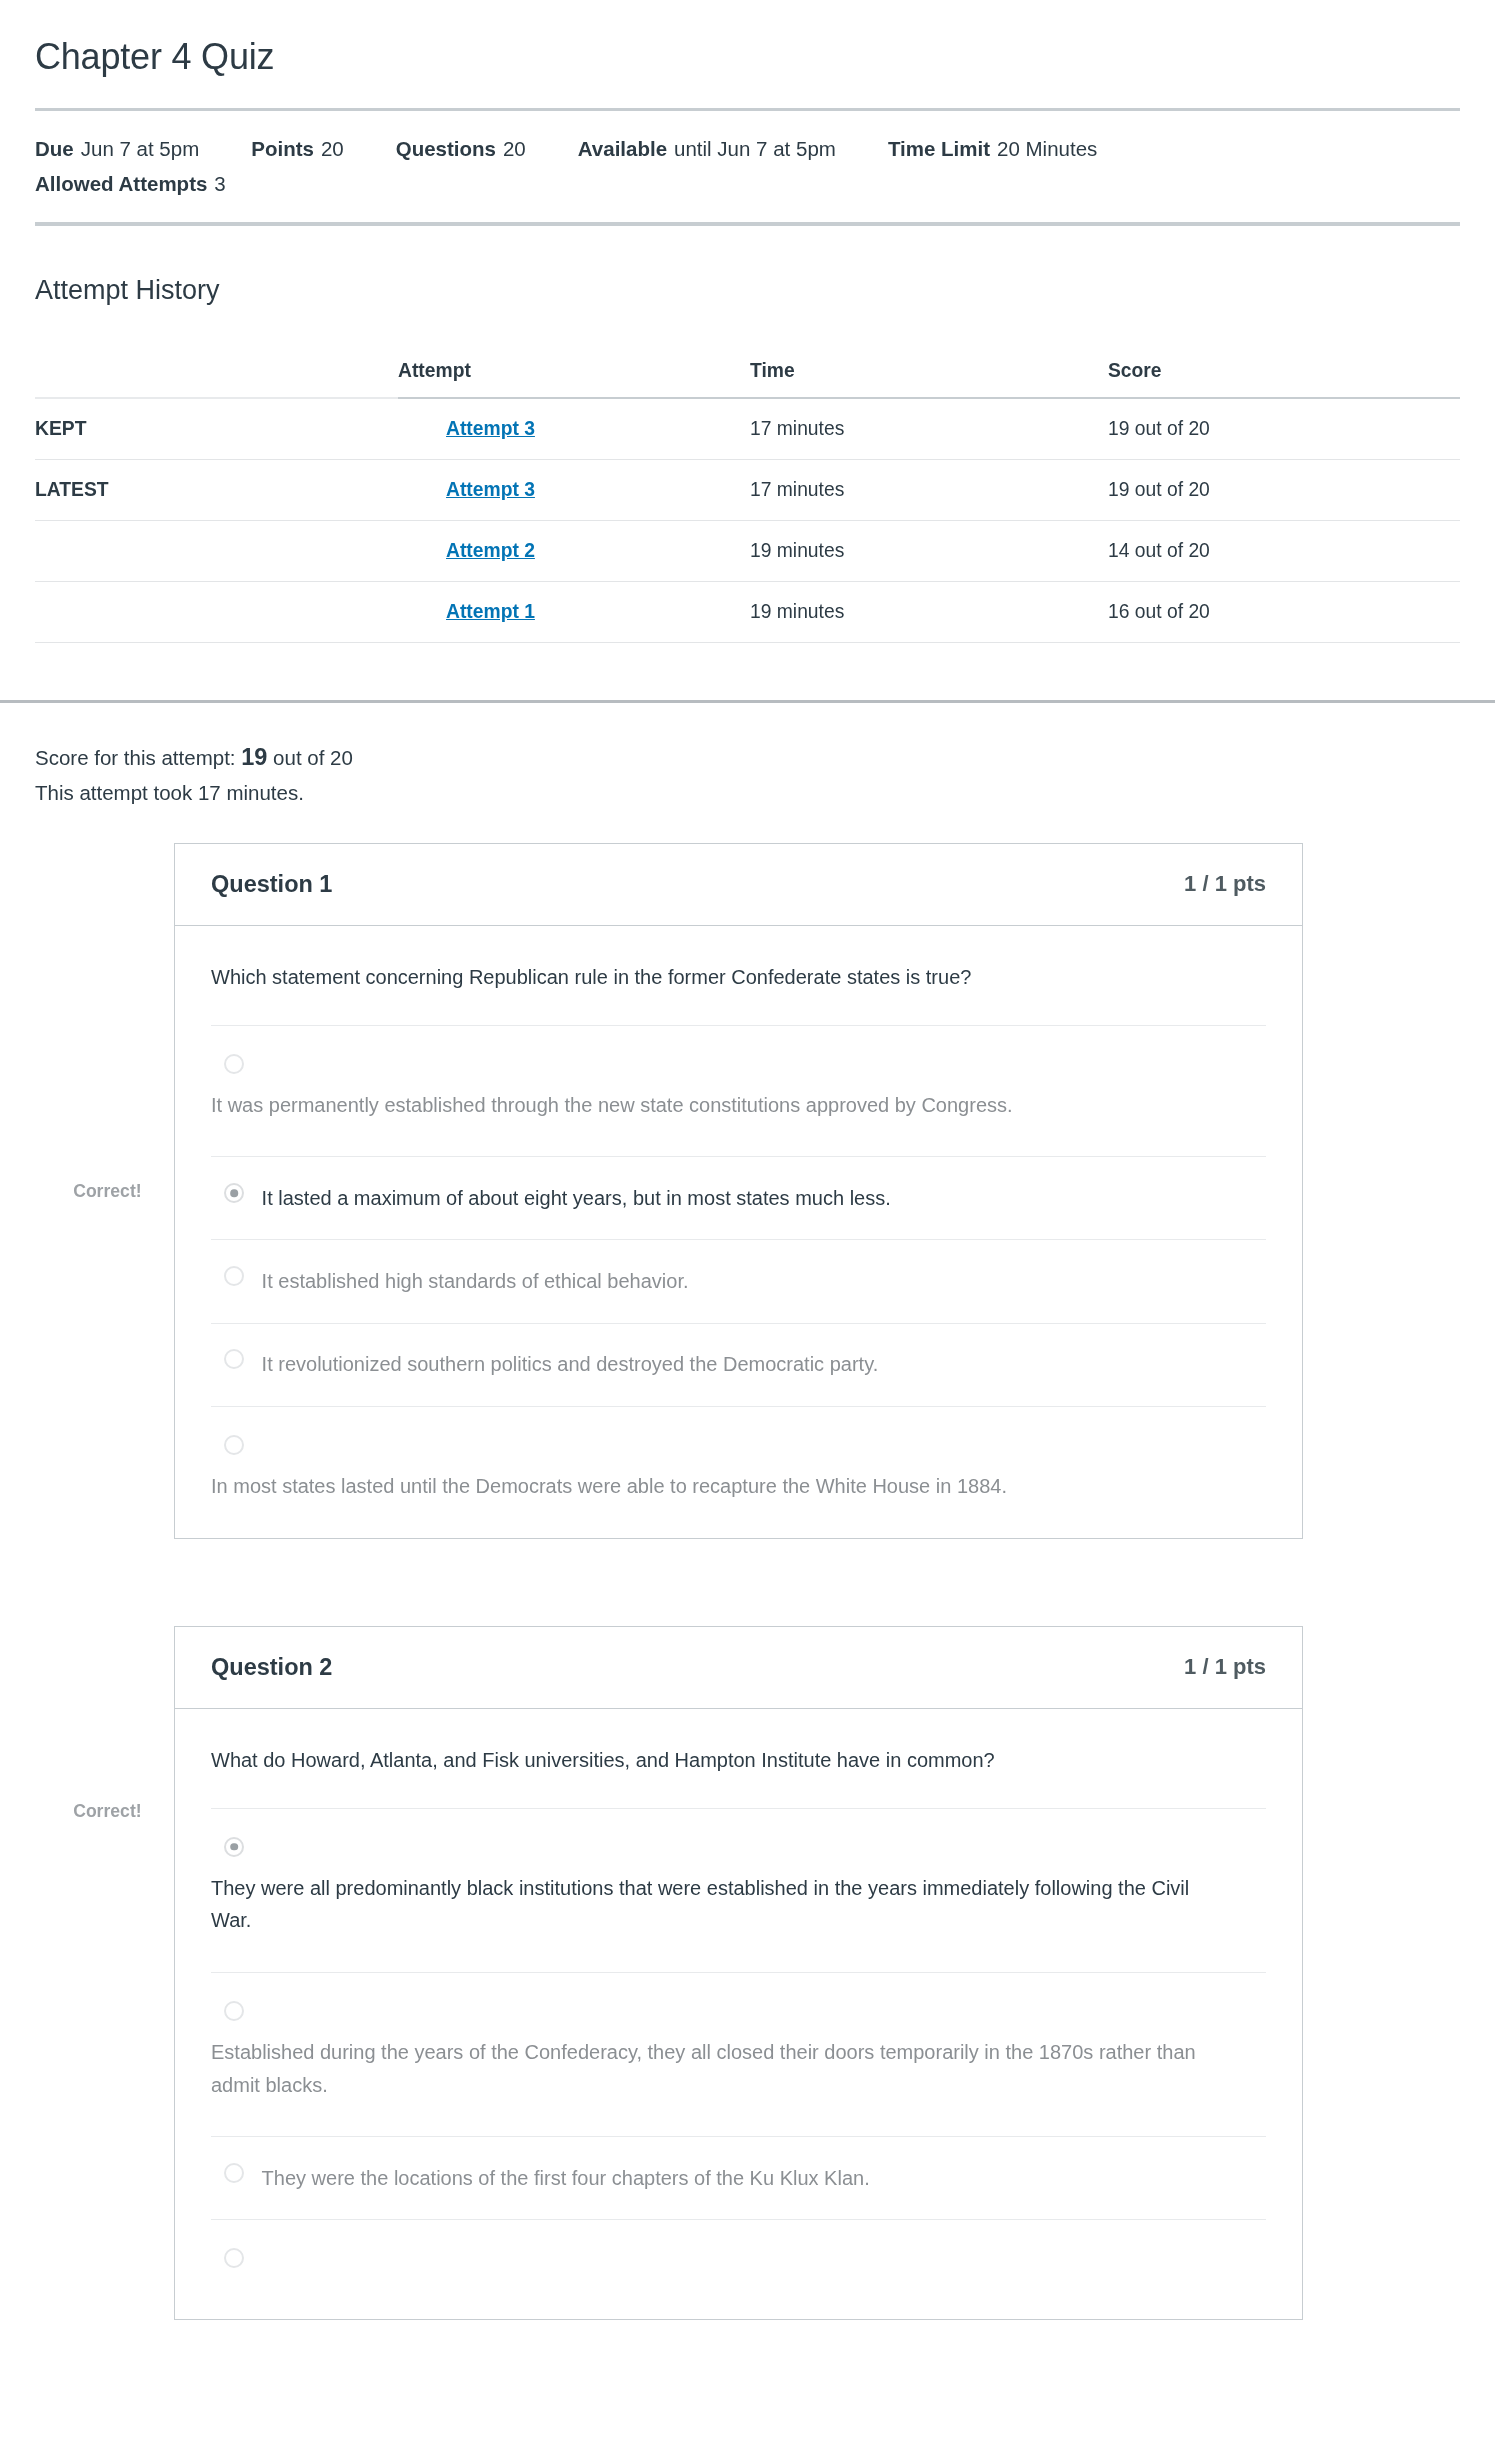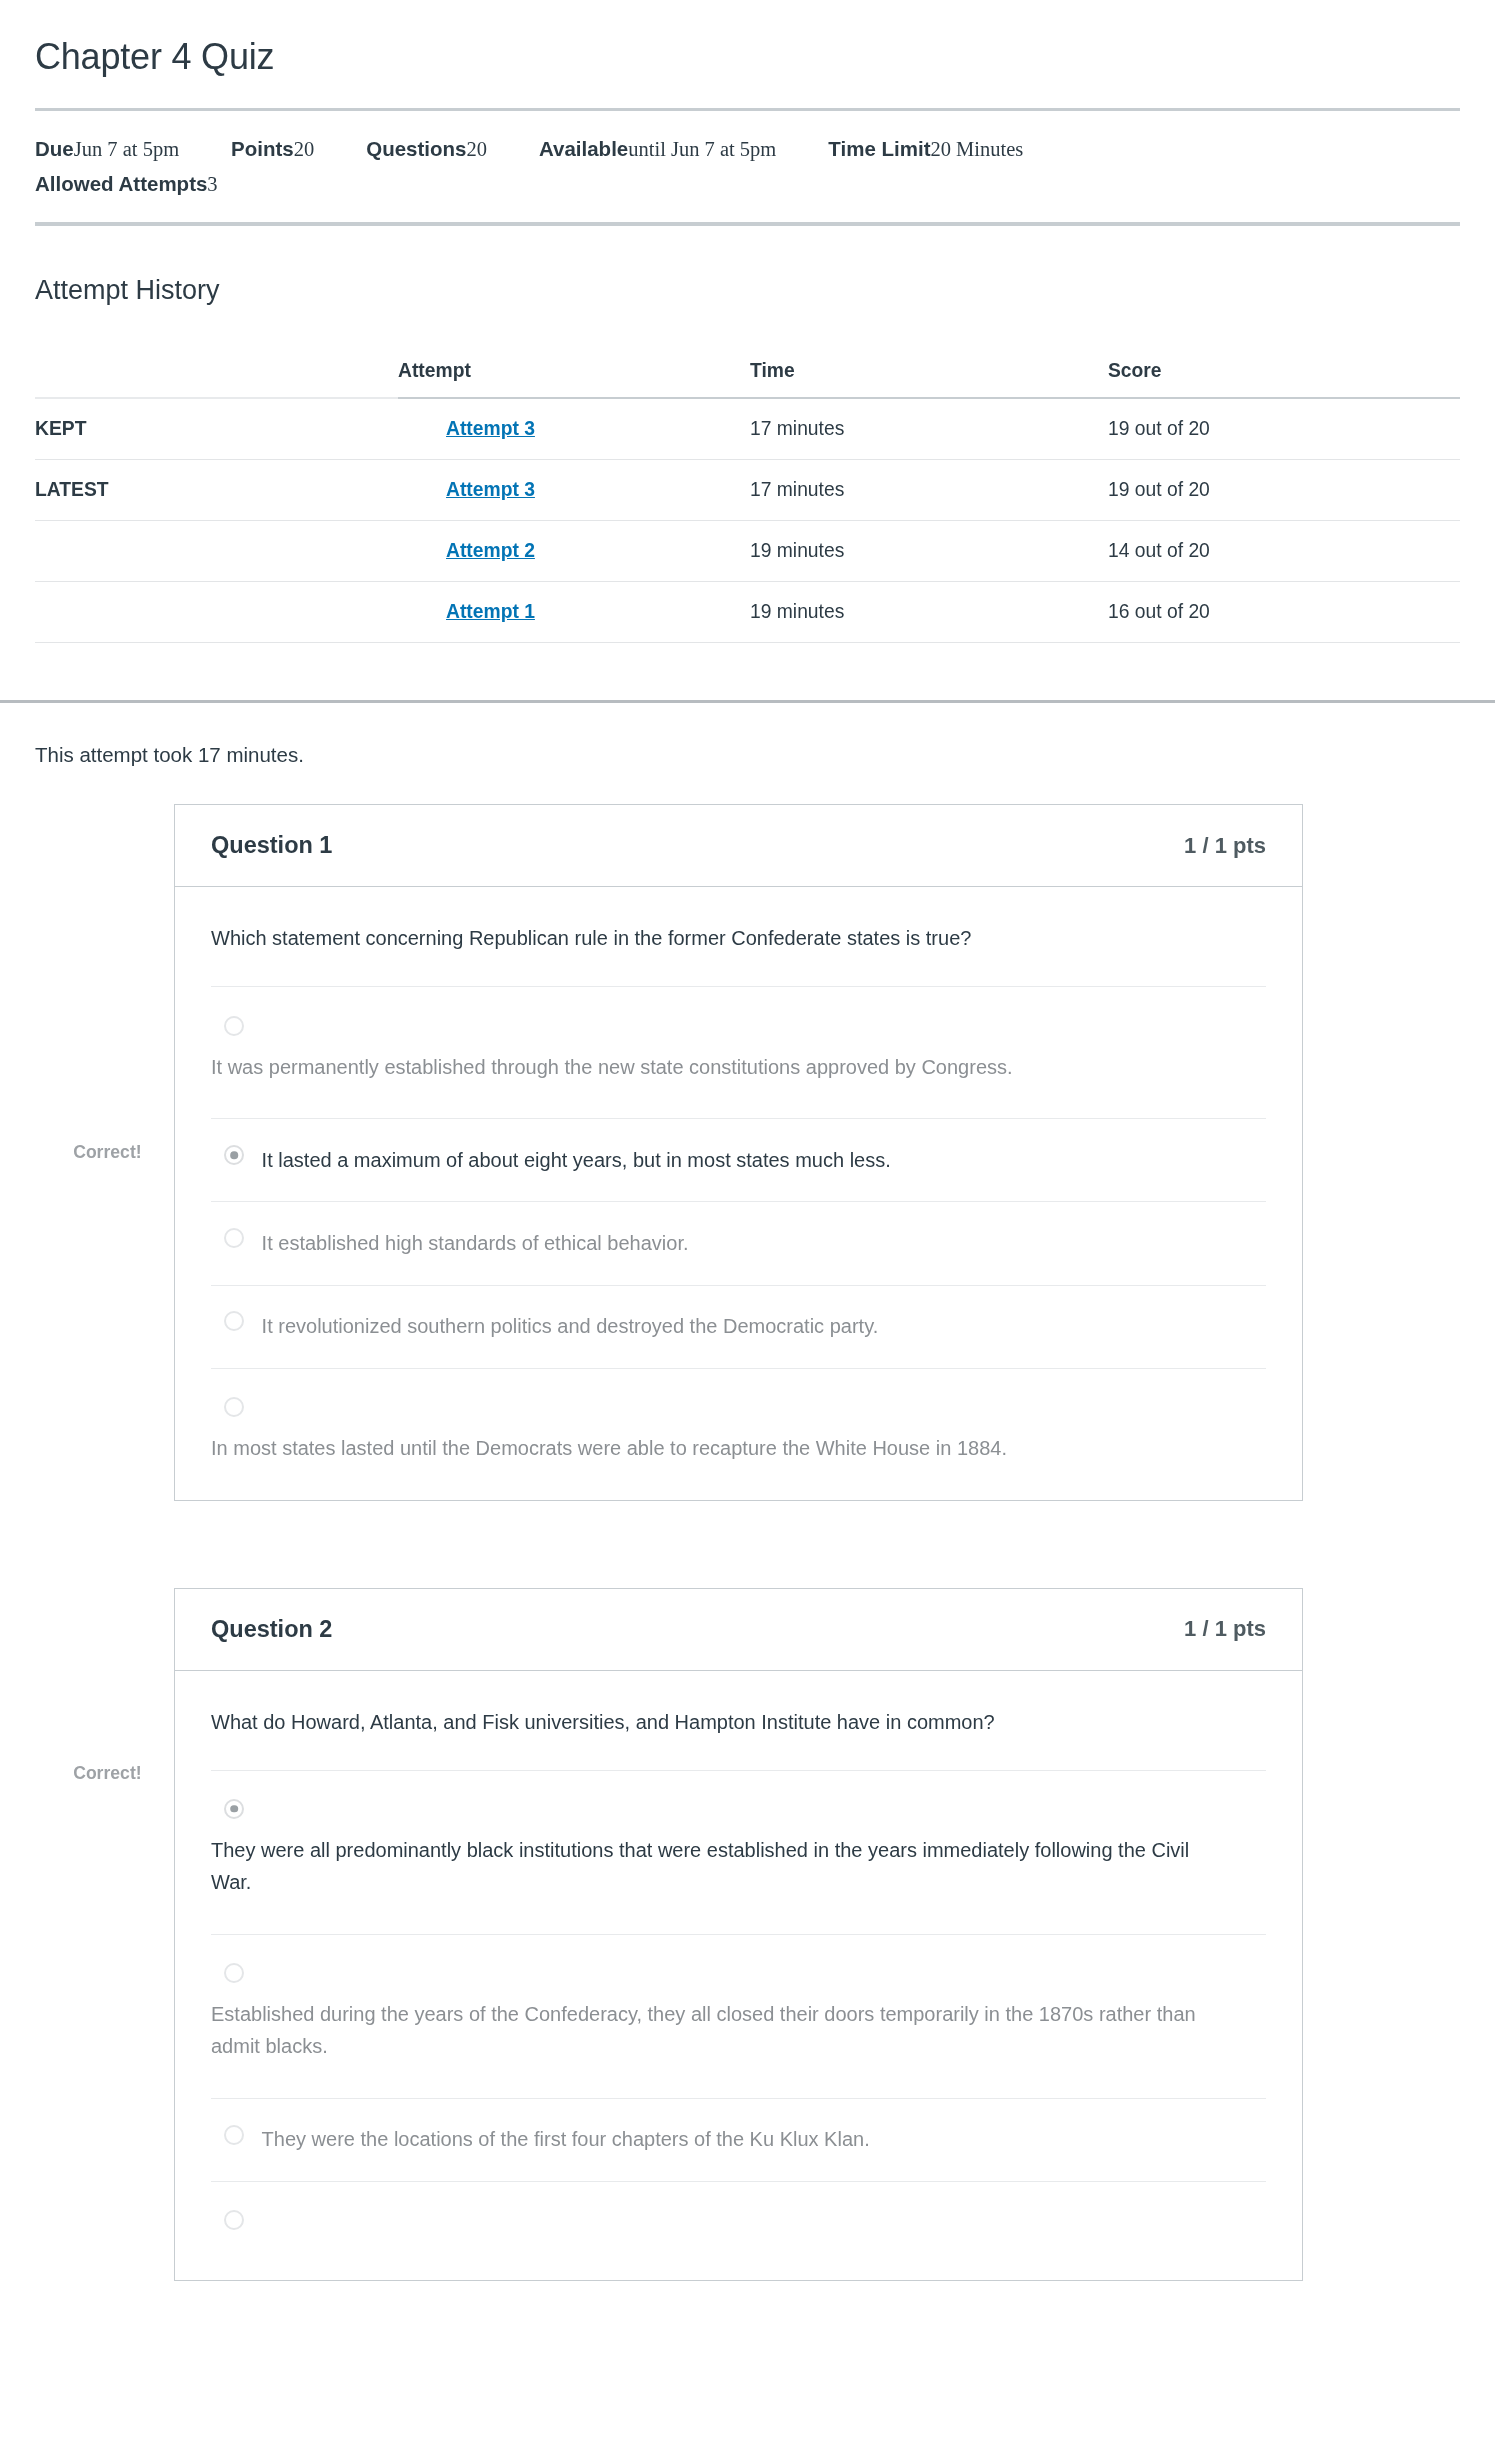--- a/index.html
+++ b/index.html
@@ -59,21 +59,21 @@
     white-space: nowrap;
   }
   .meta-item:last-child { margin-right: 0; }
   .meta-label {
     font-weight: 700;
     color: #2d3b45;
   }
   .meta-value {
     font-weight: 400;
     color: #2d3b45;
-    font-family: Liberation Serif, serif;
+    margin-left: 7px;
   }
 
   
   .history-section {
     padding: 49px 35px 0 35px;
   }
   .history-title {
     font-size: 27px;
     font-weight: 400;
     color: #2d3b45;
@@ -333,20 +333,21 @@
           <td class="col-time">19 minutes</td>
           <td class="col-score">16 out of 20</td>
         </tr>
       </tbody>
     </table>
   </div>
 
   <div class="section-divider"></div>
 
   <div class="summary">
+    <div><span>Score for this attempt:</span> <span class="score-num">19</span> <span>out of 20</span></div>
     <div>This attempt took 17 minutes.</div>
   </div>
 
   <div class="questions">
 
     <div class="question-wrap">
       <div class="correct-marker" style="top:338px;">Correct!</div>
       <div class="question-box">
         <div class="q-header">
           <div class="q-name">Question 1</div>

